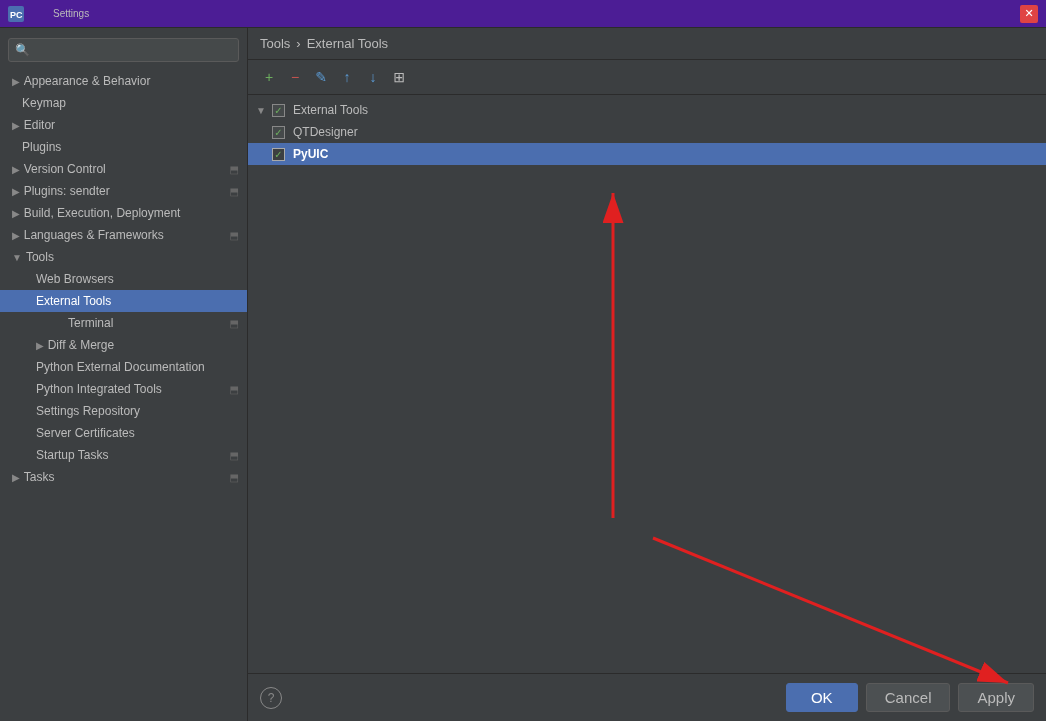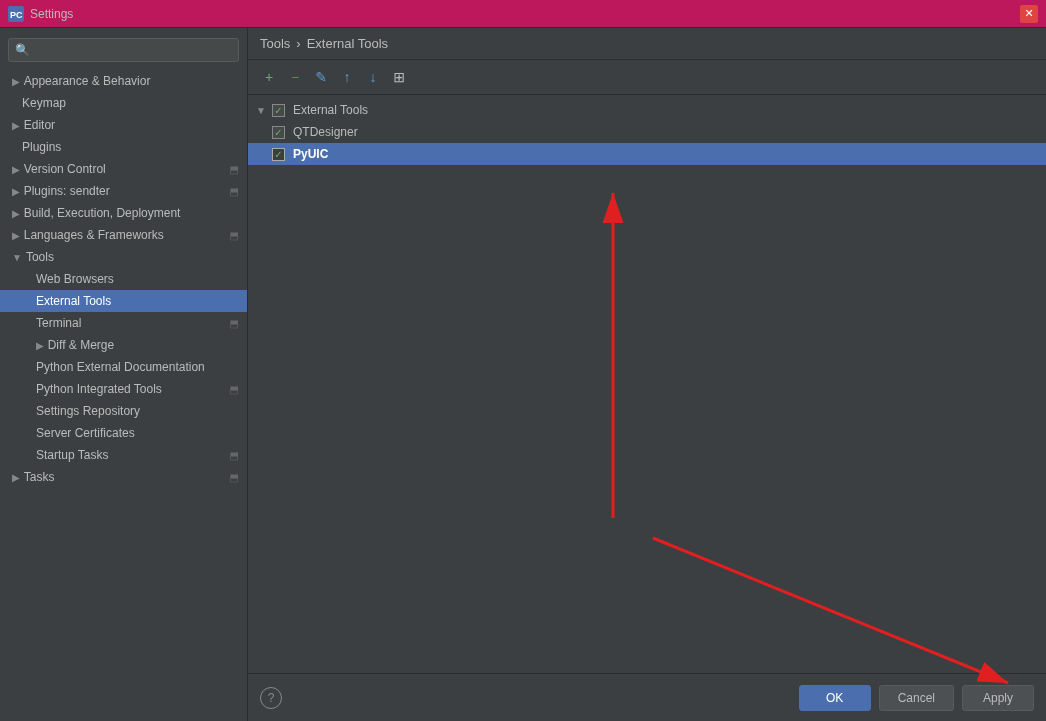--- a/index.html
+++ b/index.html
@@ -1,29 +1,29 @@
 <!DOCTYPE html>
 <html><head>
   <meta charset="utf-8">
   <style>
     * { box-sizing: border-box; margin: 0; padding: 0; }
     body { width: 1046px; height: 721px; background: #3c3f41; font-family: 'Segoe UI', Arial, sans-serif; font-size: 12px; color: #bbbbbb; overflow: hidden; }
 
     
     .titlebar {
       height: 28px;
-      background: #be185d;
+      background: #4c1d95;
       display: flex;
       align-items: center;
       padding: 0 8px;
       border-bottom: 1px solid #2b2b2b;
       position: relative;
     }
     .titlebar-icon { width: 16px; height: 16px; margin-right: 6px; }
-    .titlebar-title { font-size: 12px; color: #bbbbbb; flex: 1; }
+    .titlebar-title { font-size: 10px; color: #bbbbbb; flex: 1; margin-left: 23px; }
     .titlebar-close {
       width: 18px; height: 18px;
       background: #e04343;
       border-radius: 2px;
       display: flex; align-items: center; justify-content: center;
       color: white; font-size: 11px; cursor: pointer;
     }
 
     
     .main-container {
@@ -167,21 +167,21 @@
       font-size: 12px;
     }
 
     .action-btn {
       padding: 5px 18px;
       background: #4c5052;
       border: 1px solid #5a5a5a;
       color: #bbbbbb;
       cursor: pointer;
       border-radius: 3px;
-      font-size: 12px;
+      font-size: 15px;
       min-width: 72px;
     }
     .action-btn.primary {
       background: #4b6eaf;
       border-color: #4b6eaf;
       color: white;
     }
 
     
     .arrow-overlay {
@@ -249,21 +249,21 @@
       <span class="arrow open" style="transform:none;">▼</span>
       <span>Tools</span>
     </div>
     <div class="sidebar-item indent2">
       <span>Web Browsers</span>
     </div>
     <div class="sidebar-item indent2 active">
       <span>External Tools</span>
     </div>
     <div class="sidebar-item indent2">
-      <span style="flex:1;">Terminal</span>
+      <span style="flex:1;margin-left:32px;">Terminal</span>
       <span class="external-icon">⬒</span>
     </div>
     <div class="sidebar-item indent2">
       <span class="arrow">▶</span>
       <span>Diff &amp; Merge</span>
     </div>
     <div class="sidebar-item indent2">
       <span>Python External Documentation</span>
     </div>
     <div class="sidebar-item indent2">

